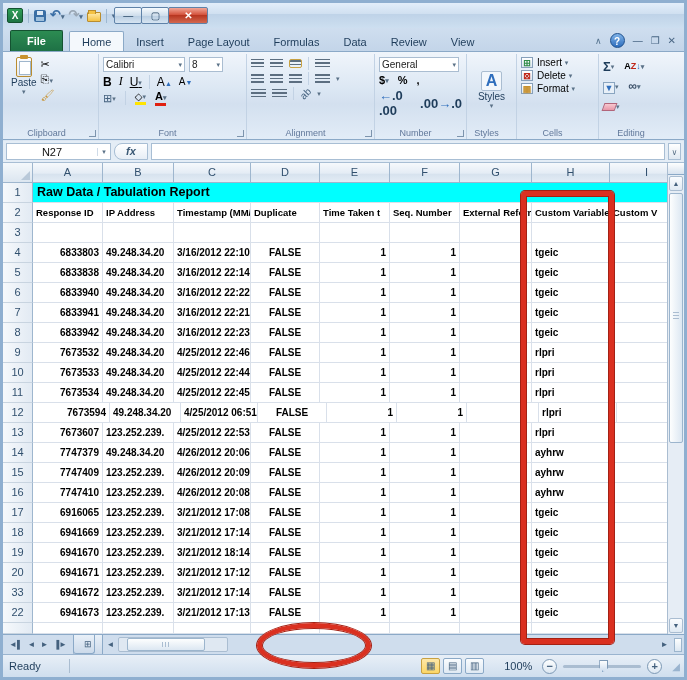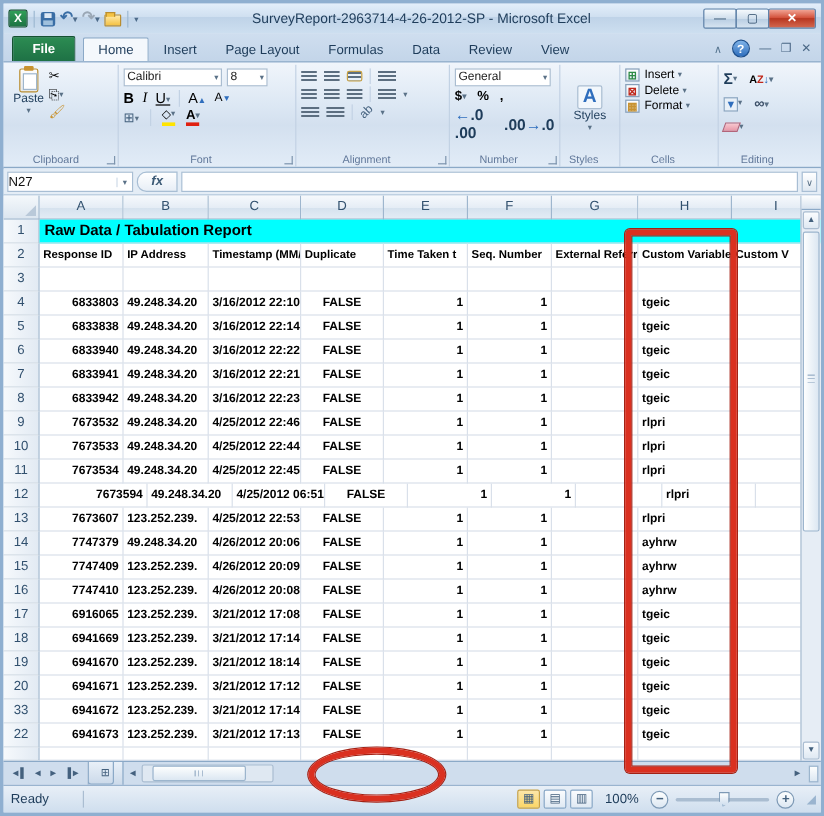--- a/index.html
+++ b/index.html
@@ -74,21 +74,21 @@
     color:#2f6ebd; font-size:9px; text-align:center; line-height:11px; font-weight:bold; }
   .eraser { display:inline-block; width:13px; height:8px; background:linear-gradient(#f8c8d0,#e797a8); border:1px solid #b2657a; transform:skewX(-20deg); }
   .cellico { display:inline-block; width:12px; height:11px; border:1px solid #87a0ba;
     background:linear-gradient(#fff,#dce6f0); font-size:9px; line-height:10px; text-align:center; font-weight:bold; }
 
   
   .fbar { position:absolute; top:138px; left:0; right:0; height:22px; background:#e4edf6;
     border-bottom:1px solid #a8bed4; display:flex; align-items:center; padding:2px 3px; gap:3px; }
   .namebox { width:105px; height:17px; background:#fff; border:1px solid #a8bed4; font-size:11px;
     display:flex; align-items:center; }
-  .namebox .nm { flex:1; color:#111; }
+  .namebox .nm { flex:1; text-align:center; color:#111; }
   .namebox .na { width:13px; border-left:1px solid #cfdbe8; font-size:7px; color:#5a7187; text-align:center; }
   .fxbtn { width:34px; height:17px; background:linear-gradient(#fff,#e7eef6); border:1px solid #a8bed4;
     border-radius:8px 0 0 8px; font-size:11px; font-style:italic; font-weight:bold; color:#3c5a76;
     text-align:center; line-height:15px; }
   .finput { flex:1; height:17px; background:#fff; border:1px solid #a8bed4; font-size:11px; padding:0 3px; color:#111; }
   .fexp { width:13px; height:17px; font-size:8px; color:#5a7187; text-align:center; line-height:17px;
     background:linear-gradient(#fff,#e0e9f2); border:1px solid #a8bed4; }
 
   
   .grid { position:absolute; top:160px; left:0; right:0; height:471px; background:#fff; overflow:hidden; }
@@ -143,21 +143,21 @@
 
   
   .statusbar { position:absolute; top:651px; left:0; right:0; bottom:0;
     background:linear-gradient(#e8eff7,#cfdeee); border-top:1px solid #9ab4cf;
     display:flex; align-items:center; font-size:11px; color:#1e3c5a; padding:0 6px; }
   .ready-sep { width:1px; height:14px; background:#aabdd1; margin-left:28px; }
   .sb-right { margin-left:auto; display:flex; align-items:center; gap:4px; }
   .viewbtn { width:19px; height:16px; border:1px solid #8ba9c7; border-radius:2px; margin-left:-1px;
     background:linear-gradient(#fafcfe,#dfe9f3); font-size:10px; text-align:center; line-height:14px; color:#44617e; }
   .viewbtn.active { background:linear-gradient(#fde7a9,#fbd666); border-color:#c8a142; }
-  .zoomlbl { margin:0 6px 0 6px; }
+  .zoomlbl { margin:0 6px 0 16px; }
   .zbtn { width:15px; height:15px; border-radius:50%; border:1px solid #7d99b5;
     background:linear-gradient(#fdfefe,#dce7f2); color:#44617e; font-size:11px; text-align:center; line-height:13px; font-weight:bold; }
   .ztrack { width:78px; height:3px; background:#aabdd1; border-radius:2px; position:relative; margin:0 2px; }
   .ztrack:before { content:""; position:absolute; left:50%; top:-4px; width:1px; height:11px; background:#8ba9c7; }
   .zthumb { position:absolute; left:36px; top:-5px; width:9px; height:12px;
     background:linear-gradient(#fdfefe,#cfdeee); border:1px solid #7d99b5;
     clip-path:polygon(0 0,100% 0,100% 70%,50% 100%,0 70%); }
   .grip { margin-left:6px; color:#9ab4cf; font-size:10px; letter-spacing:-2px; }
 
   
@@ -175,21 +175,20 @@
     <div class="qat">
       <div class="xl-logo">X</div>
       <div class="qat-sep"></div>
       <div class="floppy"></div>
       <span class="undo">↶<span class="mini-drop">▾</span></span>
       <span class="redo">↷<span class="mini-drop">▾</span></span>
       <div class="folder"></div>
       <div class="qat-sep"></div>
       <span class="mini-drop">▾</span>
     </div>
-    <div class="title-text">SurveyReport-2963714-4-26-2012-SP  -  Microsoft Excel</div>
     <div class="winbtns">
       <div class="wbtn">—</div>
       <div class="wbtn">▢</div>
       <div class="wbtn close">✕</div>
     </div>
   </div>
 
   <div class="tabrow">
     <div id="ribbon-tabs" style="display:flex; align-items:flex-end;">
         <div class="rtab file">File</div>
@@ -489,21 +488,21 @@
           <div class="cell r" style="width: 77px;">4/25/2012 22:45</div>
           <div class="cell c" style="width: 69px;">FALSE</div>
           <div class="cell r" style="width: 70px;">1</div>
           <div class="cell r" style="width: 70px;">1</div>
           <div class="cell l" style="width: 72px;"></div>
           <div class="cell l" style="width: 78px;">rlpri</div>
           <div class="cell l" style="width: 44px; flex: 1 1 0%;"></div>
         </div>
         <div class="gr">
           <div class="rowhdr">12</div>
-          <div class="cell r" style="width: 90px;">7673594</div>
+          <div class="cell r" style="width: 77px;">7673594</div>
           <div class="cell l" style="width: 71px;">49.248.34.20</div>
           <div class="cell r" style="width: 77px;">4/25/2012 06:51</div>
           <div class="cell c" style="width: 69px;">FALSE</div>
           <div class="cell r" style="width: 70px;">1</div>
           <div class="cell r" style="width: 70px;">1</div>
           <div class="cell l" style="width: 72px;"></div>
           <div class="cell l" style="width: 78px;">rlpri</div>
           <div class="cell l" style="width: 44px; flex: 1 1 0%;"></div>
         </div>
         <div class="gr">

